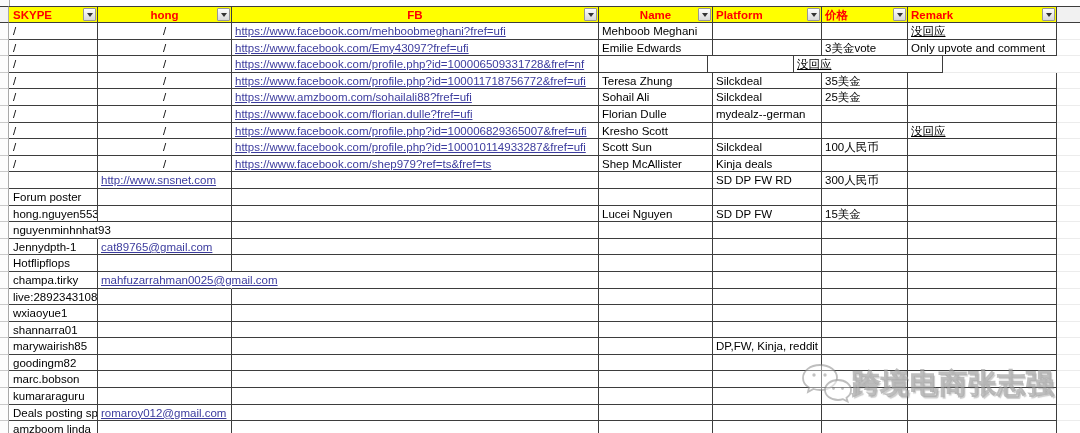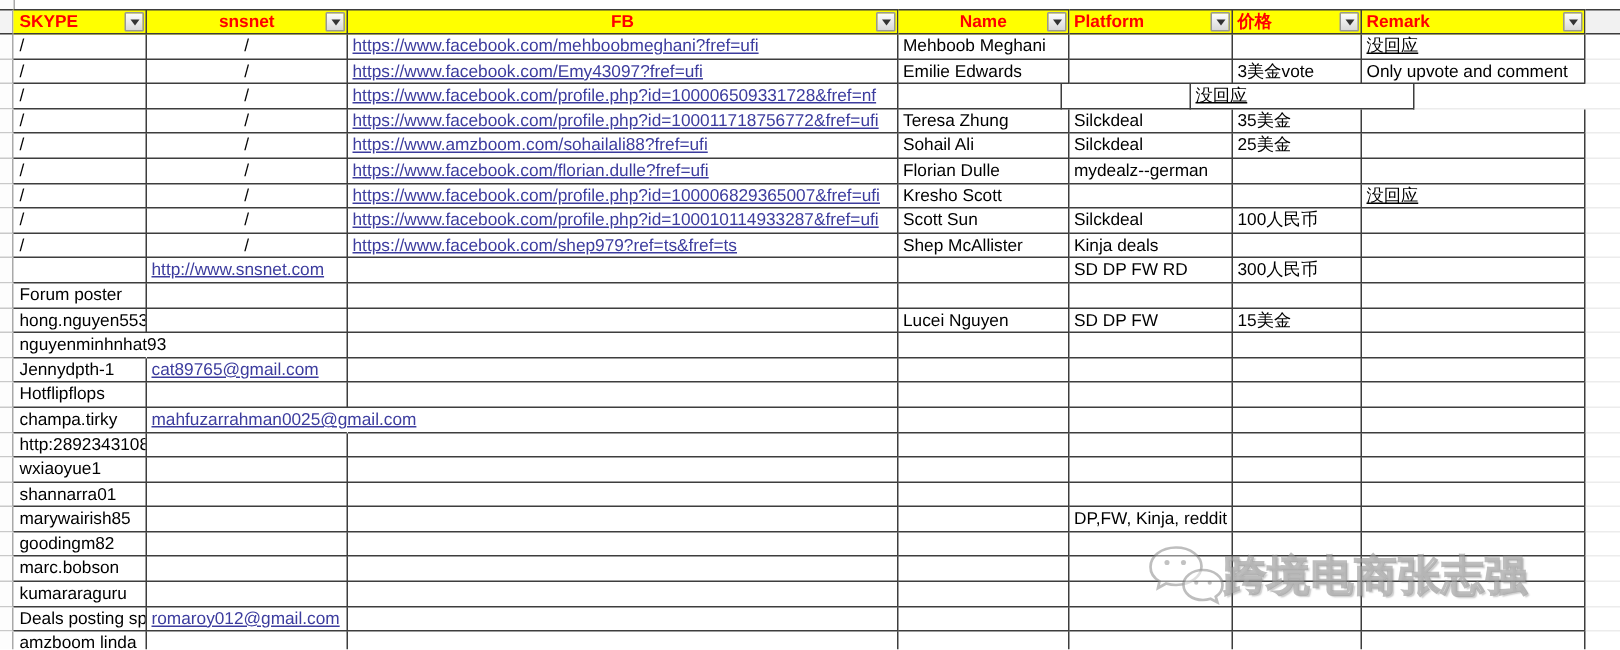--- a/index.html
+++ b/index.html
@@ -38,21 +38,21 @@
   .link{color:#3c3c9e;text-decoration:underline;cursor:pointer;}
   .underline{text-decoration:underline;}
   .spill{overflow:visible;border-right-color:transparent;position:relative;z-index:3;}
   .filter-btn{
     position:absolute;top:1px;right:1px;width:13px;height:13px;box-sizing:border-box;
     background:linear-gradient(#fdfdfd,#d9d9d9);border:1px solid #979797;border-radius:1px;
     display:flex;align-items:center;justify-content:center;cursor:pointer;
   }
   .chev{width:0;height:0;border-left:3.5px solid transparent;border-right:3.5px solid transparent;border-top:4.5px solid #333;}
   .watermark{
-    position:absolute;left:764px;top:362px;width:266px;height:44px;
+    position:absolute;left:800px;top:362px;width:266px;height:44px;
     display:flex;align-items:center;opacity:.8;pointer-events:none;z-index:5;
   }
   .wm-text{
     font-weight:bold;font-size:28px;letter-spacing:1px;white-space:nowrap;
     color:rgba(255,255,255,0.55);
     -webkit-text-stroke:1px rgba(130,130,130,0.65);
     text-shadow:1.5px 1.5px 1px rgba(110,110,110,0.45);
   }
 </style>
 </head>
@@ -67,21 +67,21 @@
   <div class="grid">
     <div class="row hdr">
       <div class="cell c-rowhdr"></div>
       <div class="cell c-skype">
         <span>SKYPE</span>
         <span class="filter-btn">
             <span class="chev"></span>
           </span>
       </div>
       <div class="cell c-email">
-        <span>snsnet</span>
+        <span>hong</span>
         <span class="filter-btn">
             <span class="chev"></span>
           </span>
       </div>
       <div class="cell c-fb">
         <span>FB</span>
         <span class="filter-btn">
             <span class="chev"></span>
           </span>
       </div>
@@ -283,21 +283,21 @@
       <div class="cell c-email link spill">mahfuzarrahman0025@gmail.com</div>
       <div class="cell c-fb"></div>
       <div class="cell c-name"></div>
       <div class="cell c-platform"></div>
       <div class="cell c-price"></div>
       <div class="cell c-remark"></div>
       <div class="cell c-extra"></div>
     </div>
         <div class="row">
       <div class="cell c-rowhdr"></div>
-      <div class="cell c-skype">http:2892343108</div>
+      <div class="cell c-skype">live:2892343108</div>
       <div class="cell c-email"></div>
       <div class="cell c-fb"></div>
       <div class="cell c-name"></div>
       <div class="cell c-platform"></div>
       <div class="cell c-price"></div>
       <div class="cell c-remark"></div>
       <div class="cell c-extra"></div>
     </div>
         <div class="row">
       <div class="cell c-rowhdr"></div>

